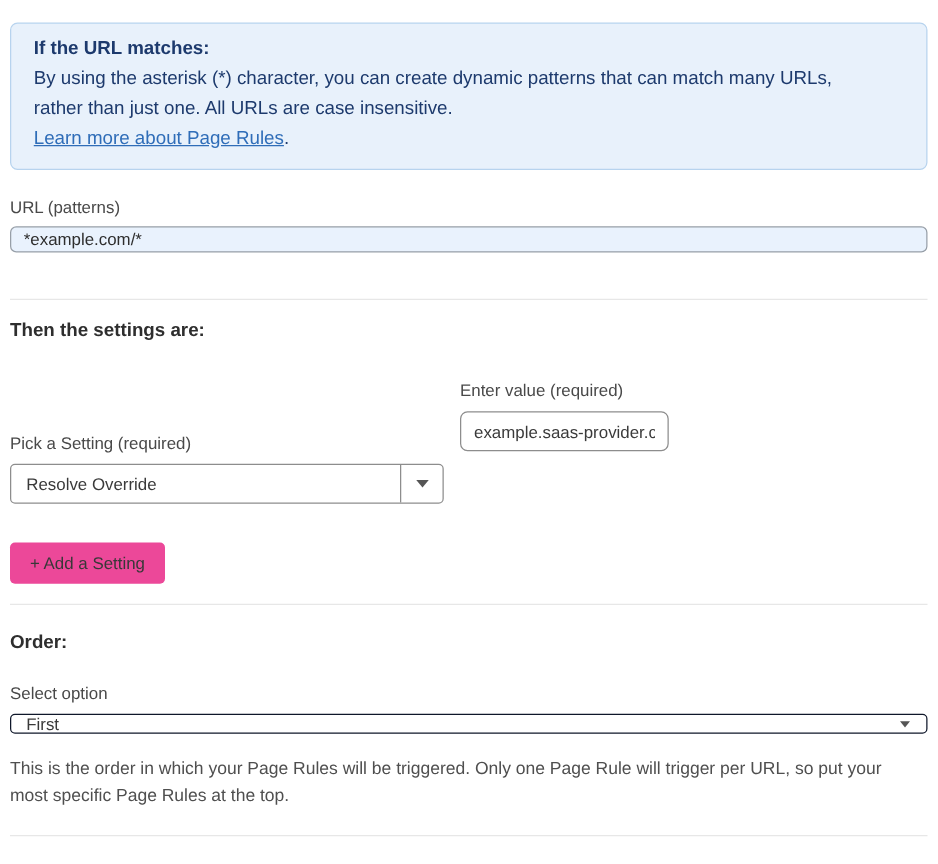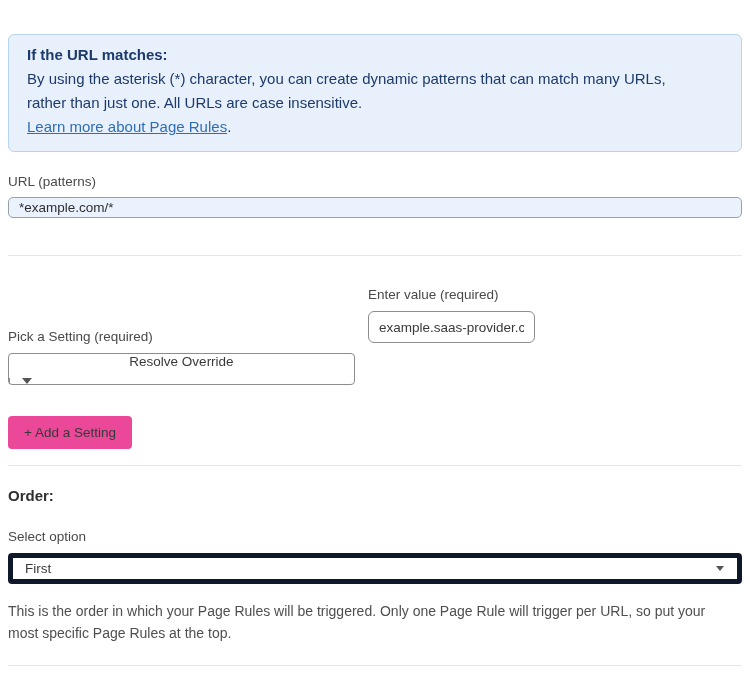--- a/index.html
+++ b/index.html
@@ -15,21 +15,21 @@
 
   .page-title {
     margin-top: 13px;
     font-size: 20px;
     line-height: 26px;
     font-weight: 700;
     color: #2e2e2e;
   }
 
   .info-box {
-    margin-top: 34px;
+    margin-top: 18px;
     background: #e8f1fb;
     border: 1px solid #b7d3ee;
     border-radius: 6px;
     padding: 8px 18px 12px 18px;
     font-size: 15px;
     line-height: 24px;
     color: #1d3a6d;
   }
   .info-heading { font-weight: 700; }
   .info-line { font-weight: 400; }
@@ -89,21 +89,20 @@
 
   .dropdown {
     margin-top: 8px;
     height: 32px;
     background: #ffffff;
     border: 1px solid #8d8d8d;
     border-radius: 4px;
     display: flex;
     align-items: center;
     cursor: pointer;
-    flex-direction: column;
   }
   .dropdown-value {
     flex: 1;
     padding: 0 12px;
     font-size: 13.5px;
     color: #3a3a3a;
     white-space: nowrap;
     overflow: hidden;
   }
   .dropdown-arrow-seg {
@@ -156,23 +155,23 @@
   }
   .btn-gray { background: #ec4899; color: #383838; }
 
   .add-setting-btn { margin-top: 31px; }
 
   .order-heading { margin-top: 20px; }
   .order-label { margin-top: 23px; }
 
   .order-select {
     margin-top: 8px;
-    height: 31px;
+    height: 16px;
     background: #ffffff;
-    border: 5px solid #0f172a;
+    border: 1px solid #0f172a;
     border-radius: 4px;
     display: flex;
     align-items: center;
     cursor: pointer;
   }
   .order-select .dropdown-value { color: #3a3a3a; }
   .order-select .arrow-plain {
     padding-right: 13px;
     display: flex;
     align-items: center;
@@ -196,20 +195,21 @@
     <div class="info-line">By using the asterisk (*) character, you can create dynamic patterns that can match many URLs,</div>
     <div class="info-line">rather than just one. All URLs are case insensitive.</div>
     <div class="info-link-row"><a href="#">Learn more about Page Rules</a><span class="link-suffix">.</span></div>
   </div>
 
   <div class="field-label url-label">URL (patterns)</div>
   <input class="url-input" type="text" value="*example.com/*" style="">
 
   <hr class="divider divider-1">
 
+  <div class="section-heading settings-heading">Then the settings are:</div>
 
   <div class="settings-row">
     <div class="settings-col-1">
       <div class="field-label">Pick a Setting (required)</div>
       <div class="dropdown">
         <span class="dropdown-value">Resolve Override</span>
         <span class="dropdown-arrow-seg">
           <span class="caret"></span>
         </span>
       </div>

